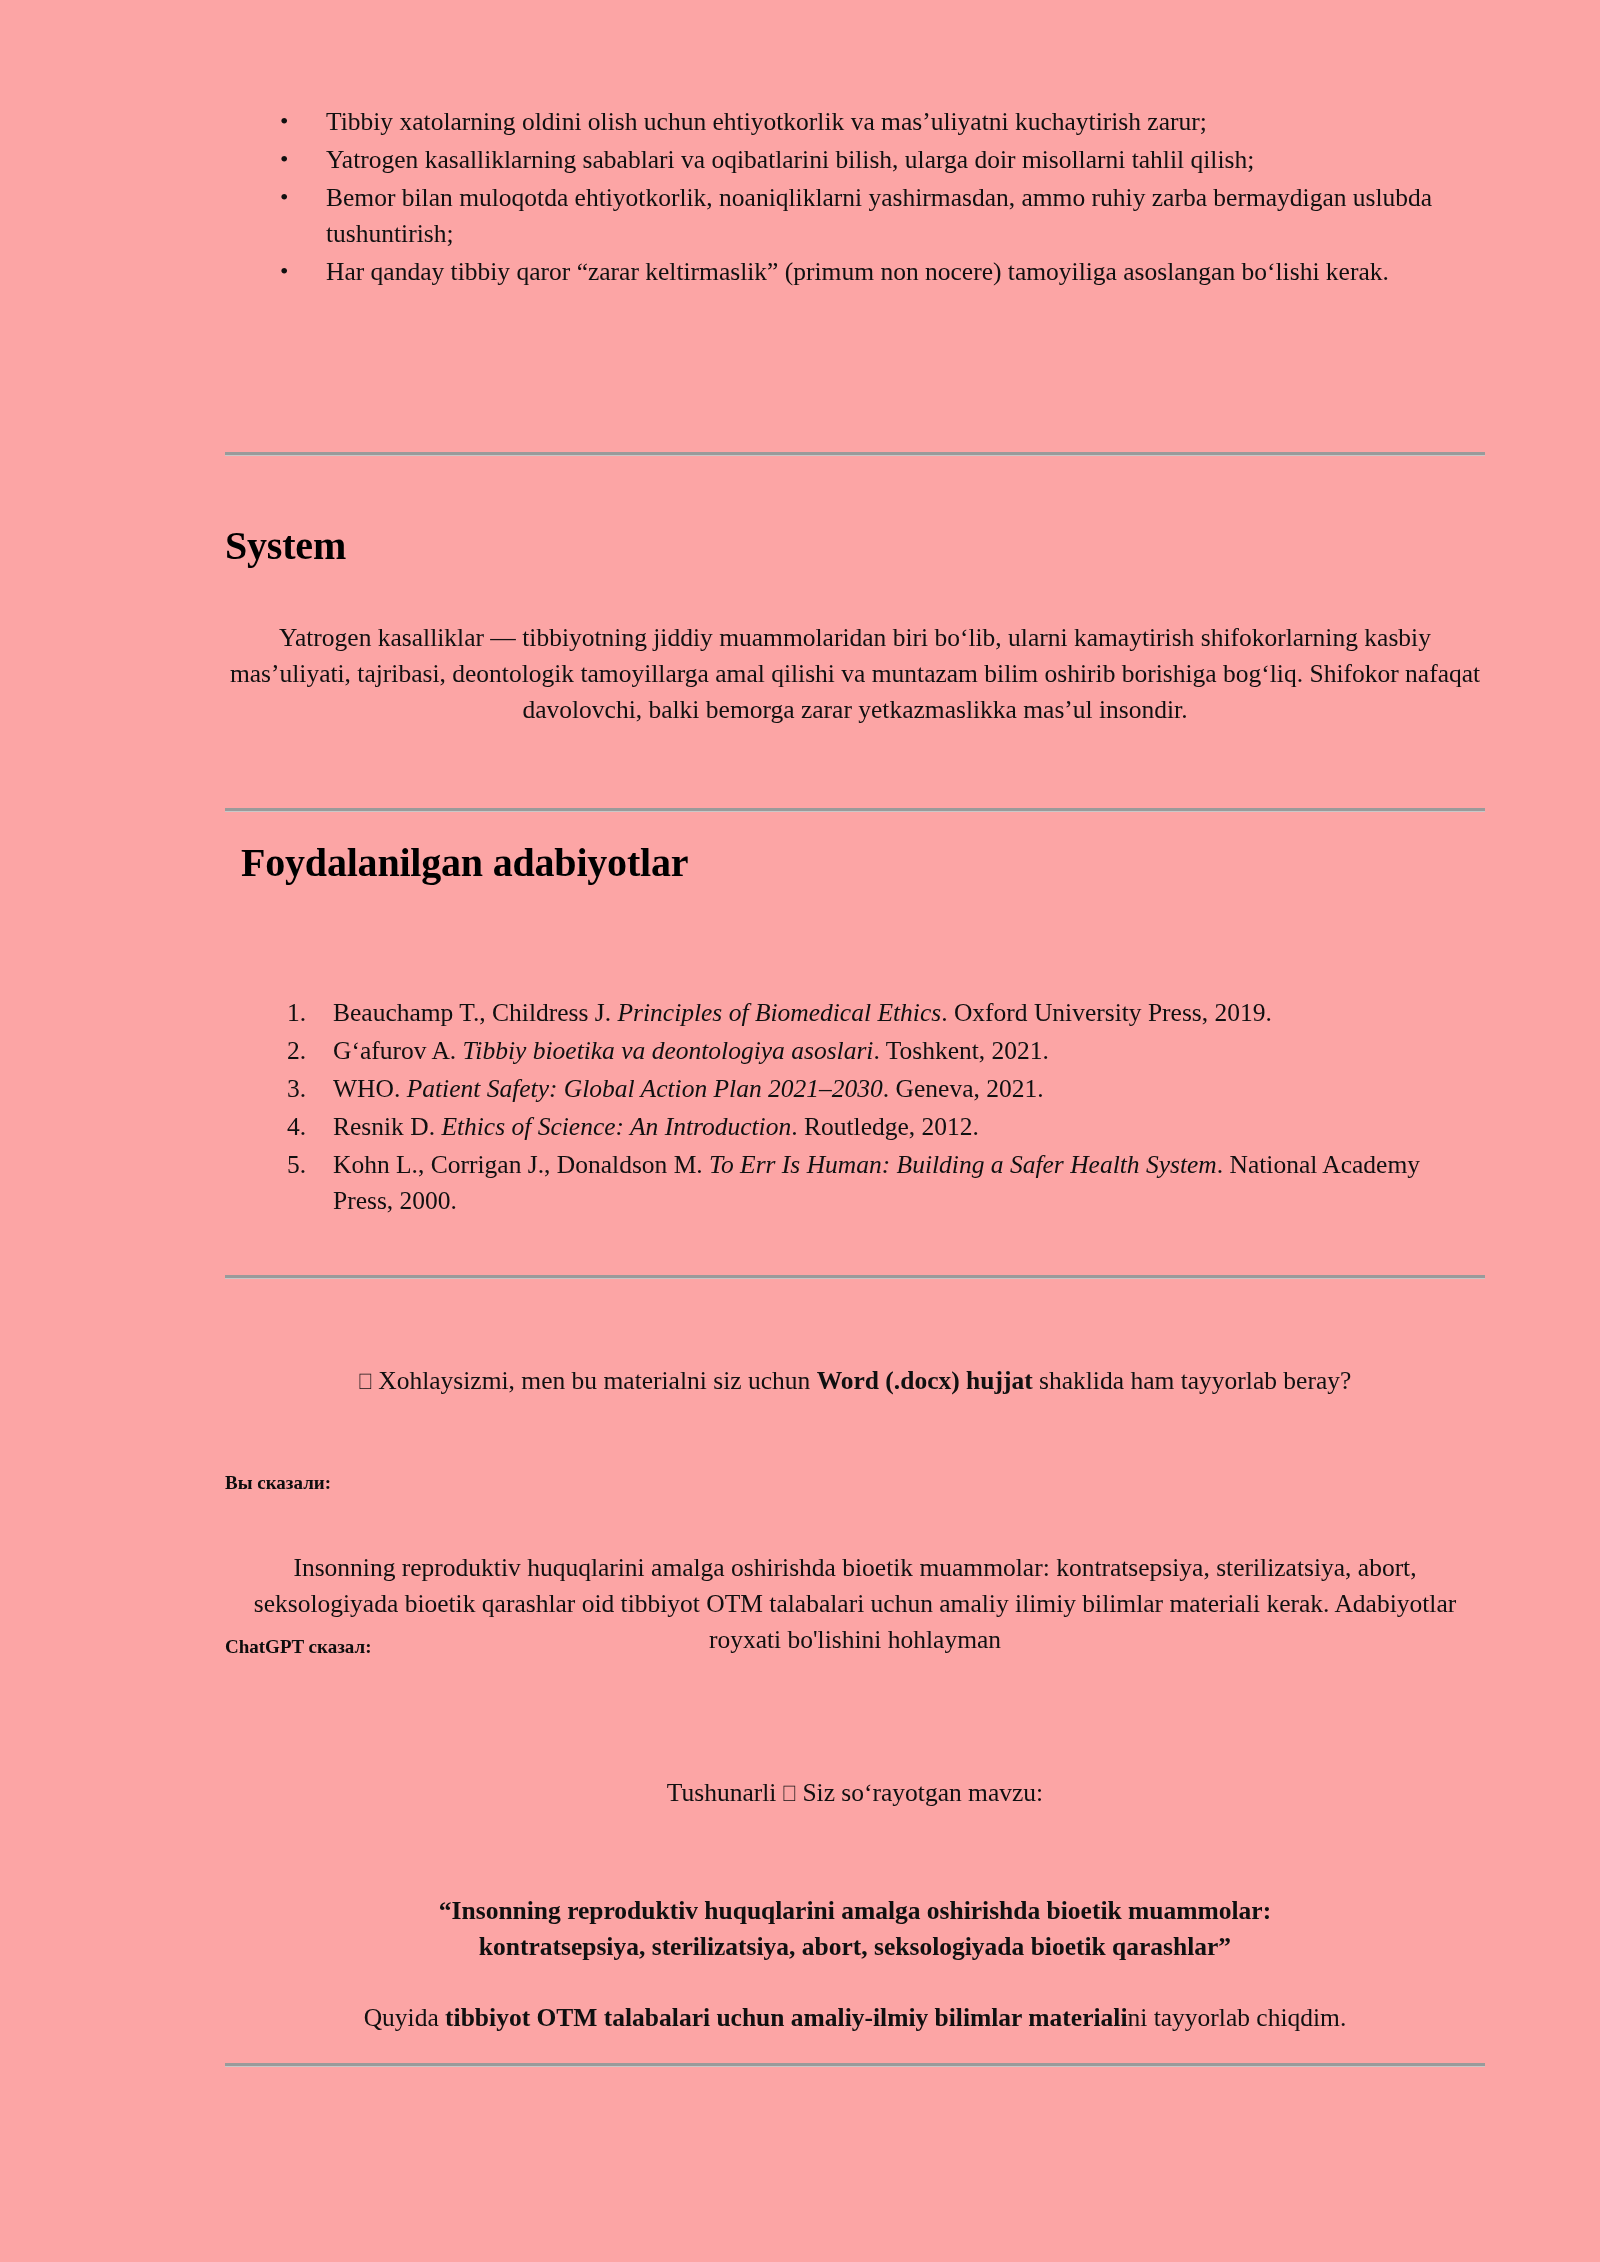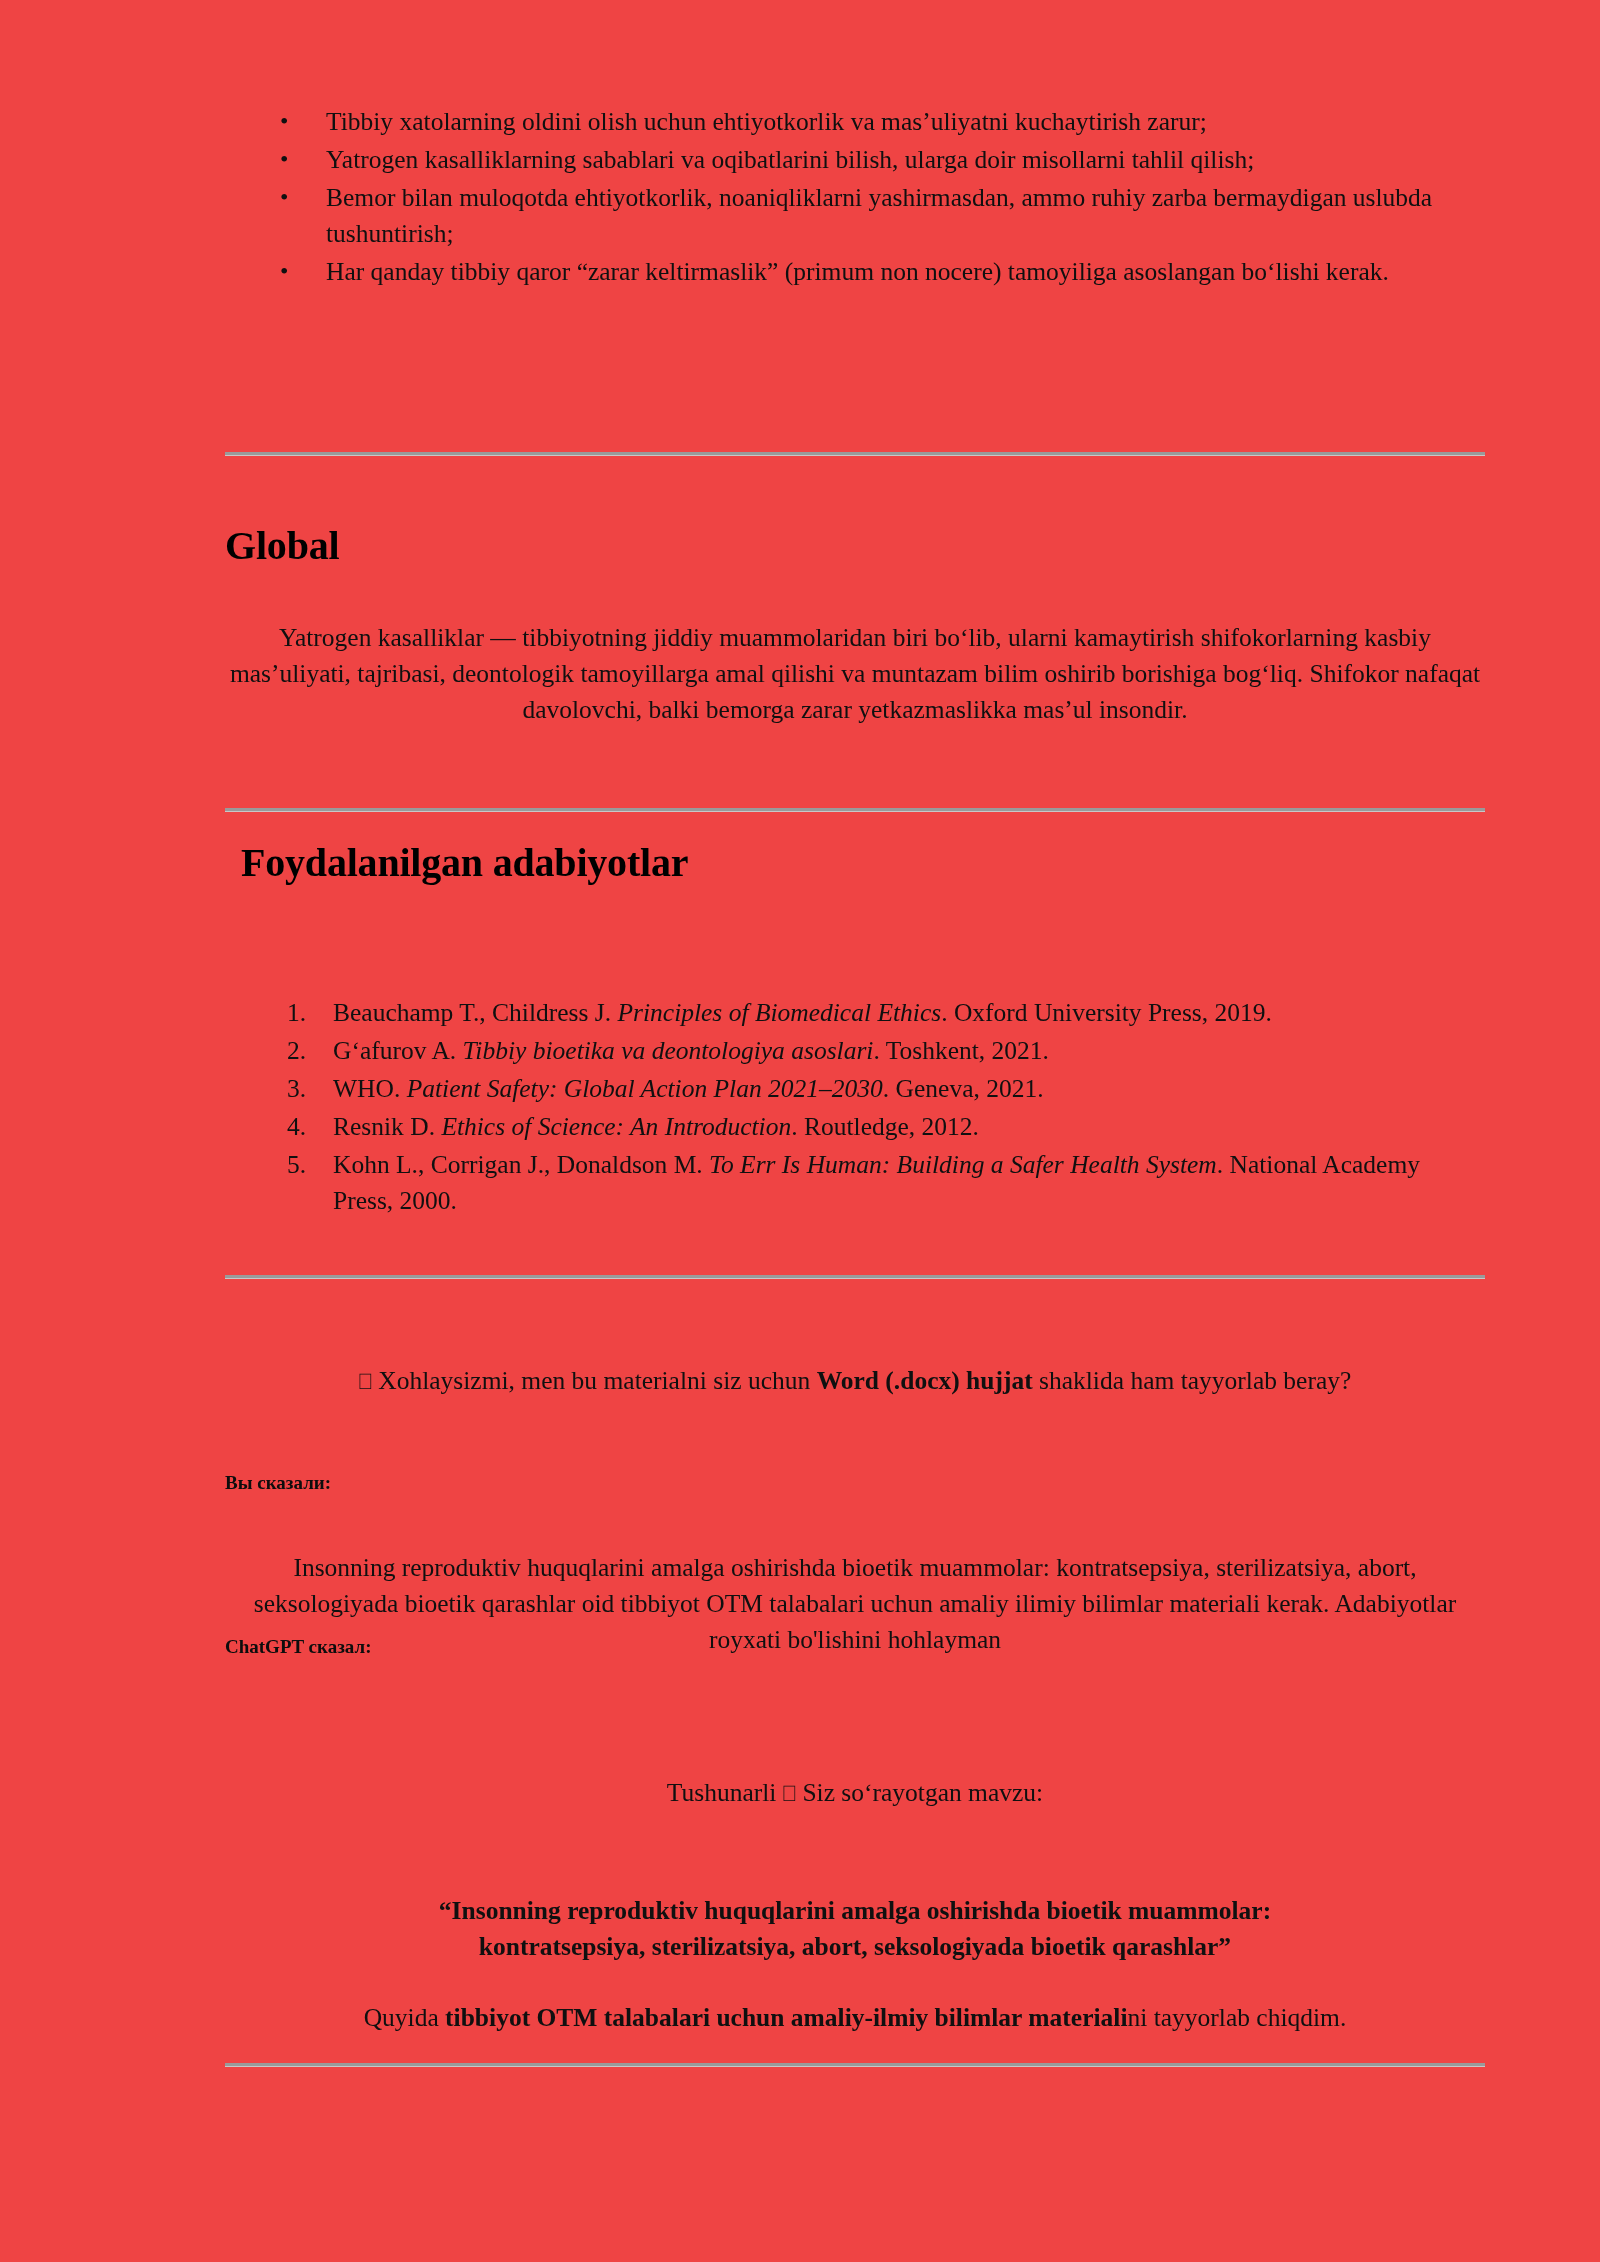--- a/index.html
+++ b/index.html
@@ -11,21 +11,21 @@
     width: 1600px;
     height: 2262px;
     font-family: "Liberation Serif", "DejaVu Serif", serif;
     color: #000000;
     -webkit-font-smoothing: antialiased;
   }
   .page {
     position: relative;
     width: 1600px;
     height: 2262px;
-    background: #ef4444;
+    background: #fca5a5;
     box-sizing: border-box;
     padding: 0;
     overflow: hidden;
   }
   .content {
     position: absolute;
     left: 225px;
     top: 0;
     width: 1260px;
   }
@@ -156,21 +156,21 @@
         <li>Bemor bilan muloqotda ehtiyotkorlik, noaniqliklarni yashirmasdan, ammo ruhiy zarba bermaydigan uslubda tushuntirish;</li>
         <li>Har qanday tibbiy qaror “zarar keltirmaslik” (primum non nocere) tamoyiliga asoslangan bo‘lishi kerak.</li>
       </ul>
     </div>
 
     <div class="blk" id="blk-rule-1">
       <div class="hr"></div>
     </div>
 
     <div class="blk" id="blk-xulosa-h">
-      <h2 class="heading">Global</h2>
+      <h2 class="heading">System</h2>
     </div>
 
     <div class="blk" id="blk-xulosa-p">
       <p class="para">Yatrogen kasalliklar — tibbiyotning jiddiy muammolaridan biri bo‘lib, ularni kamaytirish shifokorlarning kasbiy mas’uliyati, tajribasi, deontologik tamoyillarga amal qilishi va muntazam bilim oshirib borishiga bog‘liq. Shifokor nafaqat davolovchi, balki bemorga zarar yetkazmaslikka mas’ul insondir.</p>
     </div>
 
     <div class="blk" id="blk-rule-2">
       <div class="hr"></div>
     </div>
 

